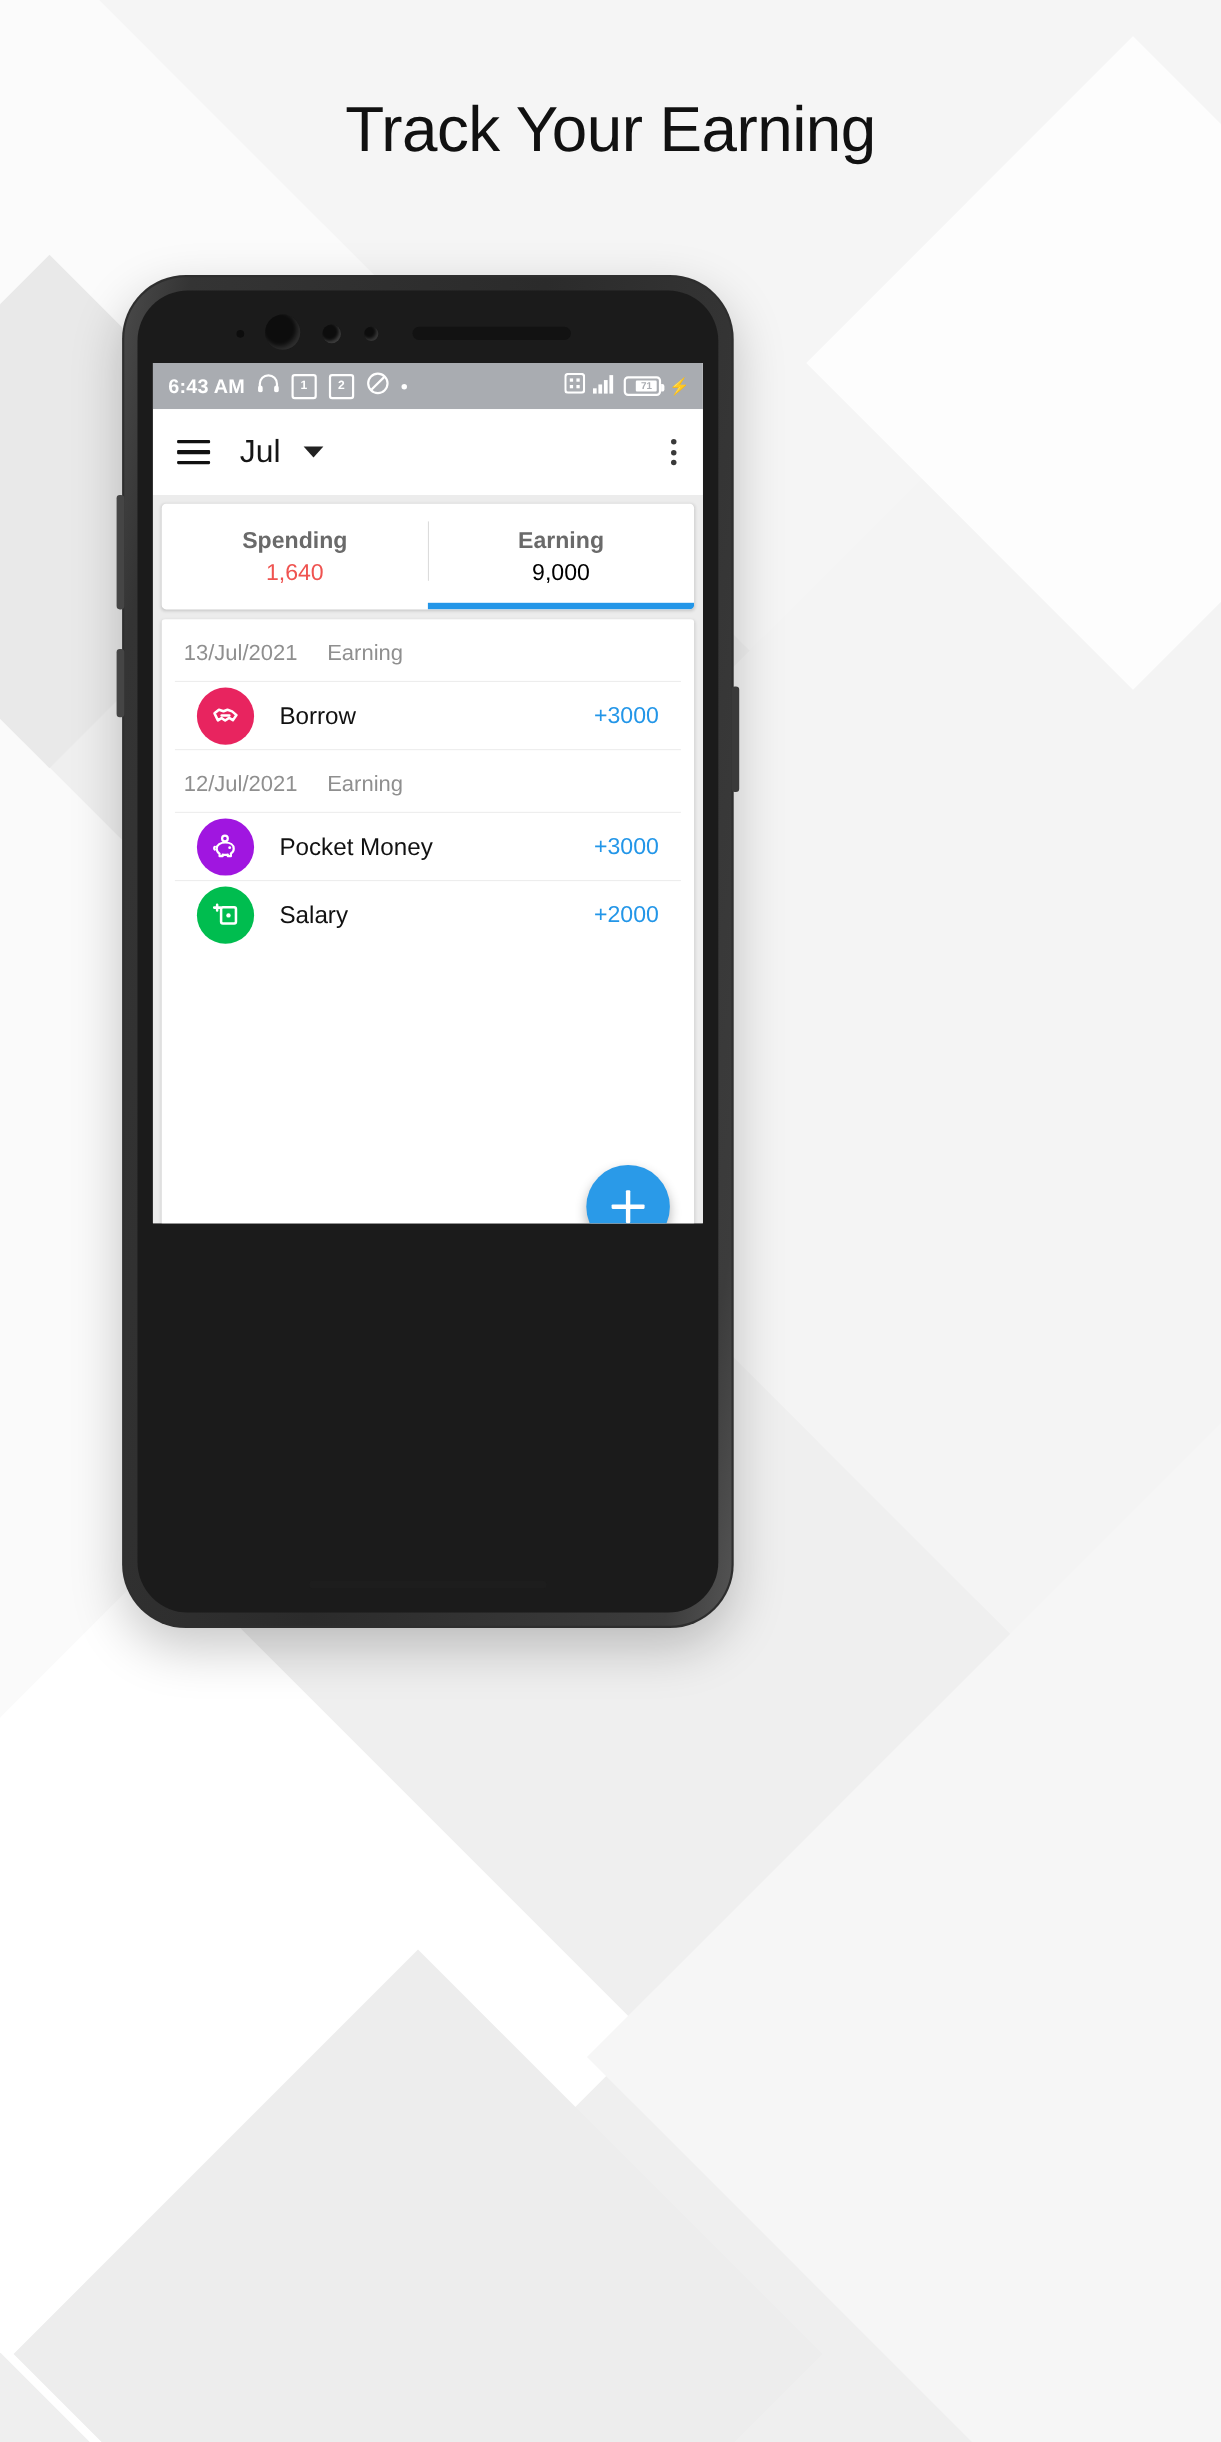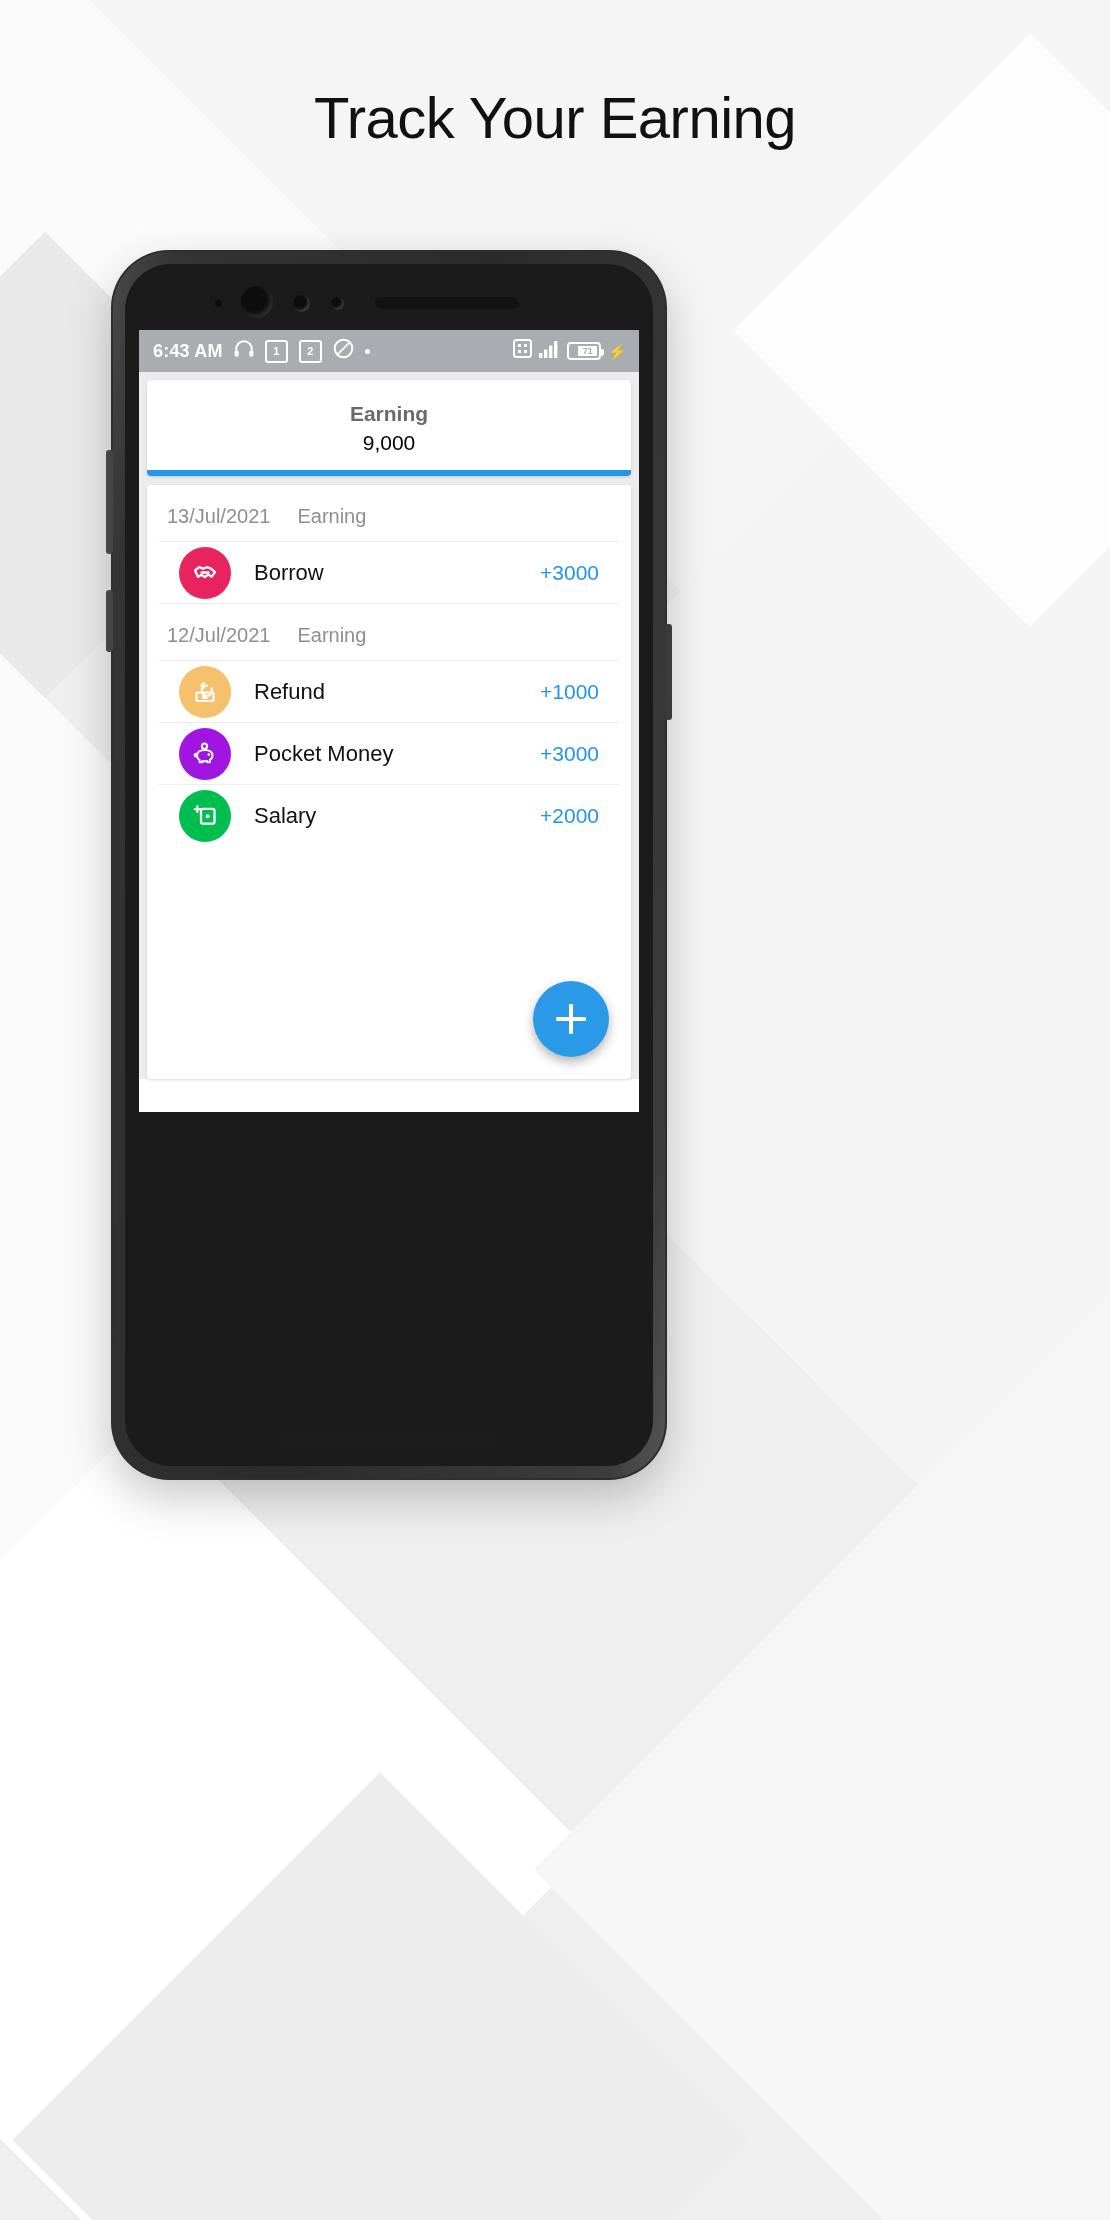--- a/index.html
+++ b/index.html
@@ -266,24 +266,43 @@
             </svg>
           </span>
 
           <span class="battery">
             <b>71</b>
           </span>
           <span class="bolt">⚡</span>
         </div>
       </div>
 
+      <div class="appbar">
+        <div class="hamburger">
+          <span></span>
+            <span></span>
+            <span></span>
+        </div>
+        <div class="month">Jul</div>
+        <div class="caret"></div>
+        <div class="spacer"></div>
+        <div class="kebab">
+          <i></i>
+            <i></i>
+            <i></i>
+        </div>
+      </div>
 
       <div class="sheet">
 
         <div class="summary">
+          <div class="sum-col">
+            <div class="sum-label">Spending</div>
+            <div class="sum-value v-spend">1,640</div>
+          </div>
           <div class="sum-col active">
             <div class="sum-label">Earning</div>
             <div class="sum-value v-earn">9,000</div>
           </div>
         </div>
 
         <div class="listcard">
 
           <div class="date-row">
             <span>13/Jul/2021</span>
@@ -299,32 +318,20 @@
             </div>
             <div class="tname">Borrow</div>
             <div class="tamt">+3000</div>
           </div>
 
           <div class="date-row" style="border-top:1px solid #ededed;margin:0 12px;padding-left:8px;">
             <span>12/Jul/2021</span>
             <span>Earning</span>
           </div>
 
-          <div class="txn">
-            <div class="tico" style="background:#f6c16d">
-              <svg width="30" height="30" viewBox="0 0 30 30">
-                <path d="M17 8.5a5.2 5.2 0 1 0 4.6 3" fill="none" stroke="#fff" stroke-width="2.2" stroke-linecap="round"></path>
-                <path d="M14 6.2l-2.6 2.3 2.6 2.3" fill="none" stroke="#fff" stroke-width="2.2" stroke-linecap="round" stroke-linejoin="round"></path>
-                <rect x="6.5" y="15.5" width="17" height="8.5" rx="1" fill="none" stroke="#fff" stroke-width="2.2"></rect>
-                <ellipse cx="15" cy="19.8" rx="3" ry="2.4" fill="#fff"></ellipse>
-              </svg>
-            </div>
-            <div class="tname">Refund</div>
-            <div class="tamt">+1000</div>
-          </div>
 
           <div class="txn">
             <div class="tico" style="background:#a016e0">
               <svg width="30" height="30" viewBox="0 0 30 30">
                 <circle cx="14.5" cy="7.2" r="2.6" fill="none" stroke="#fff" stroke-width="2"></circle>
                 <path d="M7 16.5c0-3.4 3.4-5.6 7.8-5.6 4.4 0 7.7 2.2 7.7 5.6 0 1.9-1 3.4-2.6 4.4v2.4h-2.8v-1.4a12 12 0 0 1-4.7 0v1.4H9.6V21c-1.6-1-2.6-2.6-2.6-4.5z" fill="none" stroke="#fff" stroke-width="2" stroke-linejoin="round"></path>
                 <circle cx="18.8" cy="15.6" r="1.3" fill="#fff"></circle>
                 <path d="M5.4 14.8c-.9.4-1 1.9-.1 2.6" fill="none" stroke="#fff" stroke-width="2" stroke-linecap="round"></path>
               </svg>
             </div>

